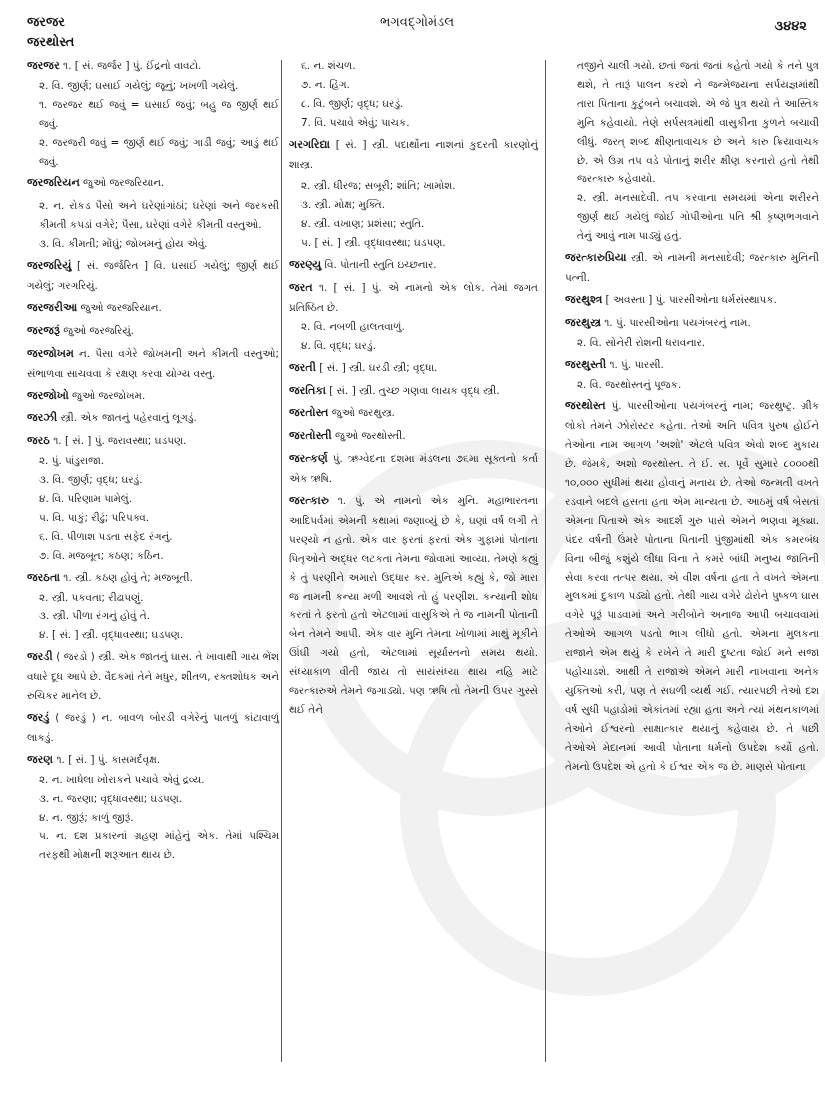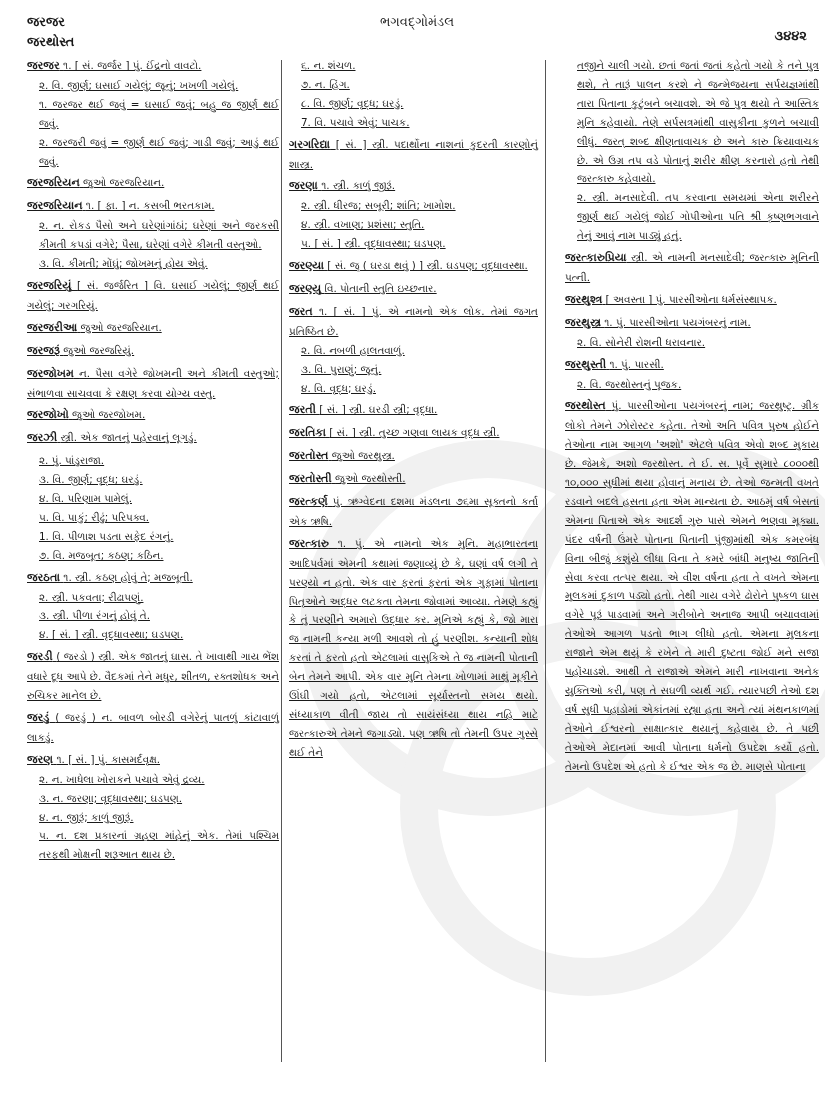--- a/index.html
+++ b/index.html
@@ -3,30 +3,30 @@
 <meta charset="utf-8">
 <style>
   html, body { margin:0; padding:0; background:#fff; }
   body { width:825px; height:1098px; position:relative; overflow:hidden;
          font-family:"DejaVu Sans", sans-serif; color:#1a1a1a; }
   .watermark { position:absolute; left:300px; top:360px; width:520px; height:600px; pointer-events:none; }
   .watermark .ring { position:absolute; border:38px solid #f1f1f1; border-radius:50%; }
   .header { position:absolute; top:14px; left:27px; right:18px; height:20px; font-size:13px; font-weight:bold; }
   .header .left { position:absolute; left:0; top:0; }
   .header .center { position:absolute; left:0; right:0; text-align:center; top:0; font-weight:normal; }
-  .header .right { position:absolute; right:0; top:14px; }
+  .header .right { position:absolute; right:0; top:4px; }
   .top-word { position:absolute; left:27px; top:34px; font-size:13px; font-weight:bold; }
   .col { position:absolute; top:56px; font-size:10.4px; line-height:18.9px; }
   .col1 { left:27px; width:252px; }
   .col2 { left:289px; width:249px; }
   .col3 { left:565px; width:254px; }
   .divider { position:absolute; width:1px; background:#555; top:60px; }
   .div1 { left:281px; height:1002px; }
   .div2 { left:545px; height:1002px; }
-  .entry { margin:0 0 3px 0; text-align:justify;text-decoration:underline; }
+  .entry { margin:0 0 3px 0; text-align:justify; }
   .hw { font-weight:bold; font-size:11.2px; }
   .sub { padding-left:12px; text-align:justify; }
 </style>
 </head>
 <body>
 
 <div class="watermark">
   <div class="ring" style="left:0;top:80px;width:300px;height:300px;"></div>
   <div class="ring" style="left:200px;top:80px;width:300px;height:300px;"></div>
   <div class="ring" style="left:100px;top:260px;width:300px;height:300px;"></div>
@@ -46,21 +46,20 @@
     <div class="entry">
       <div><span class="hw">જરજર</span> <span>૧. [ સં. જર્જર ] પું. ઈંદ્રનો વાવટો.</span></div>
       <div class="sub"><span>૨. વિ. જીર્ણ; ઘસાઈ ગયેલું; જૂનું; ખખળી ગયેલું.</span></div>
       <div class="sub"><span>૧. જરજર થઈ જવું = ઘસાઈ જવું; બહુ જ જીર્ણ થઈ જવું.</span></div>
       <div class="sub"><span>૨. જરજરી જવું = જીર્ણ થઈ જવું; ગાડી જવું; આડું થઈ જવું.</span></div>
     </div>
     <div class="entry">
       <div><span class="hw">જરજરિયન</span> <span>જુઓ જરજરિયાન.</span></div>
     </div>
     <div class="entry">
-      <div><span class="hw">જરજરિયાન</span> <span>૧. [ ફા. ] ન. કસબી ભરતકામ.</span></div>
       <div class="sub"><span>૨. ન. રોકડ પૈસો અને ઘરેણાંગાંઠાં; ઘરેણાં અને જરકસી કીમતી કપડાં વગેરે; પૈસા, ઘરેણાં વગેરે કીમતી વસ્તુઓ.</span></div>
       <div class="sub"><span>૩. વિ. કીમતી; મોંઘું; જોખમનું હોય એવું.</span></div>
     </div>
     <div class="entry">
       <div><span class="hw">જરજરિયું</span> <span>[ સં. જર્જરિત ] વિ. ઘસાઈ ગયેલું; જીર્ણ થઈ ગયેલું; ગરગરિયું.</span></div>
     </div>
     <div class="entry">
       <div><span class="hw">જરજરીઆ</span> <span>જુઓ જરજરિયાન.</span></div>
     </div>
     <div class="entry">
@@ -69,25 +68,26 @@
     <div class="entry">
       <div><span class="hw">જરજોખમ</span> <span>ન. પૈસા વગેરે જોખમની અને કીમતી વસ્તુઓ; સંભાળવા સાચવવા કે રક્ષણ કરવા યોગ્ય વસ્તુ.</span></div>
     </div>
     <div class="entry">
       <div><span class="hw">જરજોખો</span> <span>જુઓ જરજોખમ.</span></div>
     </div>
     <div class="entry">
       <div><span class="hw">જરઝી</span> <span>સ્ત્રી. એક જાતનું પહેરવાનું લૂગડું.</span></div>
     </div>
     <div class="entry">
+      <div><span class="hw">જરઠ</span> <span>૧. [ સં. ] પું. જરાવસ્થા; ઘડપણ.</span></div>
       <div class="sub"><span>૨. પું. પાંડુરાજા.</span></div>
       <div class="sub"><span>૩. વિ. જીર્ણ; વૃદ્ધ; ઘરડું.</span></div>
       <div class="sub"><span>૪. વિ. પરિણામ પામેલું.</span></div>
       <div class="sub"><span>૫. વિ. પાકું; રીઢું; પરિપક્વ.</span></div>
-      <div class="sub"><span>1. વિ. પીળાશ પડતા સફેદ રંગનું.</span></div>
+      <div class="sub"><span>૬. વિ. પીળાશ પડતા સફેદ રંગનું.</span></div>
       <div class="sub"><span>૭. વિ. મજબૂત; કઠણ; કઠિન.</span></div>
     </div>
     <div class="entry">
       <div><span class="hw">જરઠતા</span> <span>૧. સ્ત્રી. કઠણ હોવું તે; મજબૂતી.</span></div>
       <div class="sub"><span>૨. સ્ત્રી. પકવતા; રીઢાપણું.</span></div>
       <div class="sub"><span>૩. સ્ત્રી. પીળા રંગનું હોવું તે.</span></div>
       <div class="sub"><span>૪. [ સં. ] સ્ત્રી. વૃદ્ધાવસ્થા; ઘડપણ.</span></div>
     </div>
     <div class="entry">
       <div><span class="hw">જરડી</span> <span>( જરડો ) સ્ત્રી. એક જાતનું ઘાસ. તે ખાવાથી ગાય ભેંશ વધારે દૂધ આપે છે. વૈદકમાં તેને મધુર, શીતળ, રક્તશોધક અને રુચિકર માનેલ છે.</span></div>
@@ -107,35 +107,31 @@
     <div class="entry">
       <div class="sub"><span>૬. ન. શંચળ.</span></div>
       <div class="sub"><span>૭. ન. હિંગ.</span></div>
       <div class="sub"><span>૮. વિ. જીર્ણ; વૃદ્ધ; ઘરડું.</span></div>
       <div class="sub"><span>7. વિ. પચાવે એવું; પાચક.</span></div>
     </div>
     <div class="entry">
       <div><span class="hw">ગરગરિદ્યા</span> <span>[ સં. ] સ્ત્રી. પદાર્થોના નાશનાં કુદરતી કારણોનું શાસ્ત્ર.</span></div>
     </div>
     <div class="entry">
-      <div><span class="hw">જરણા</span> <span>૧. સ્ત્રી. કાળું જીરૂં.</span></div>
       <div class="sub"><span>૨. સ્ત્રી. ધીરજ; સબૂરી; શાંતિ; ખામોશ.</span></div>
+      <div class="sub"><span>૩. સ્ત્રી. મોક્ષ; મુક્તિ.</span></div>
       <div class="sub"><span>૪. સ્ત્રી. વખાણ; પ્રશંસા; સ્તુતિ.</span></div>
       <div class="sub"><span>૫. [ સં. ] સ્ત્રી. વૃદ્ધાવસ્થા; ઘડપણ.</span></div>
-    </div>
-    <div class="entry">
-      <div><span class="hw">જરણ્યા</span> <span>[ સં. જૄ ( ઘરડા થવું ) ] સ્ત્રી. ઘડપણ; વૃદ્ધાવસ્થા.</span></div>
     </div>
     <div class="entry">
       <div><span class="hw">જરણ્યુ</span> <span>વિ. પોતાની સ્તુતિ ઇચ્છનાર.</span></div>
     </div>
     <div class="entry">
       <div><span class="hw">જરત</span> <span>૧. [ સં. ] પું. એ નામનો એક લોક. તેમાં જગત પ્રતિષ્ઠિત છે.</span></div>
       <div class="sub"><span>૨. વિ. નબળી હાલતવાળું.</span></div>
-      <div class="sub"><span>૩. વિ. પુરાણું; જૂનું.</span></div>
       <div class="sub"><span>૪. વિ. વૃદ્ધ; ઘરડું.</span></div>
     </div>
     <div class="entry">
       <div><span class="hw">જરતી</span> <span>[ સં. ] સ્ત્રી. ઘરડી સ્ત્રી; વૃદ્ધા.</span></div>
     </div>
     <div class="entry">
       <div><span class="hw">જરતિકા</span> <span>[ સં. ] સ્ત્રી. તુચ્છ ગણવા લાયક વૃદ્ધ સ્ત્રી.</span></div>
     </div>
     <div class="entry">
       <div><span class="hw">જરતોસ્ત</span> <span>જુઓ જરથુસ્ત્ર.</span></div>

